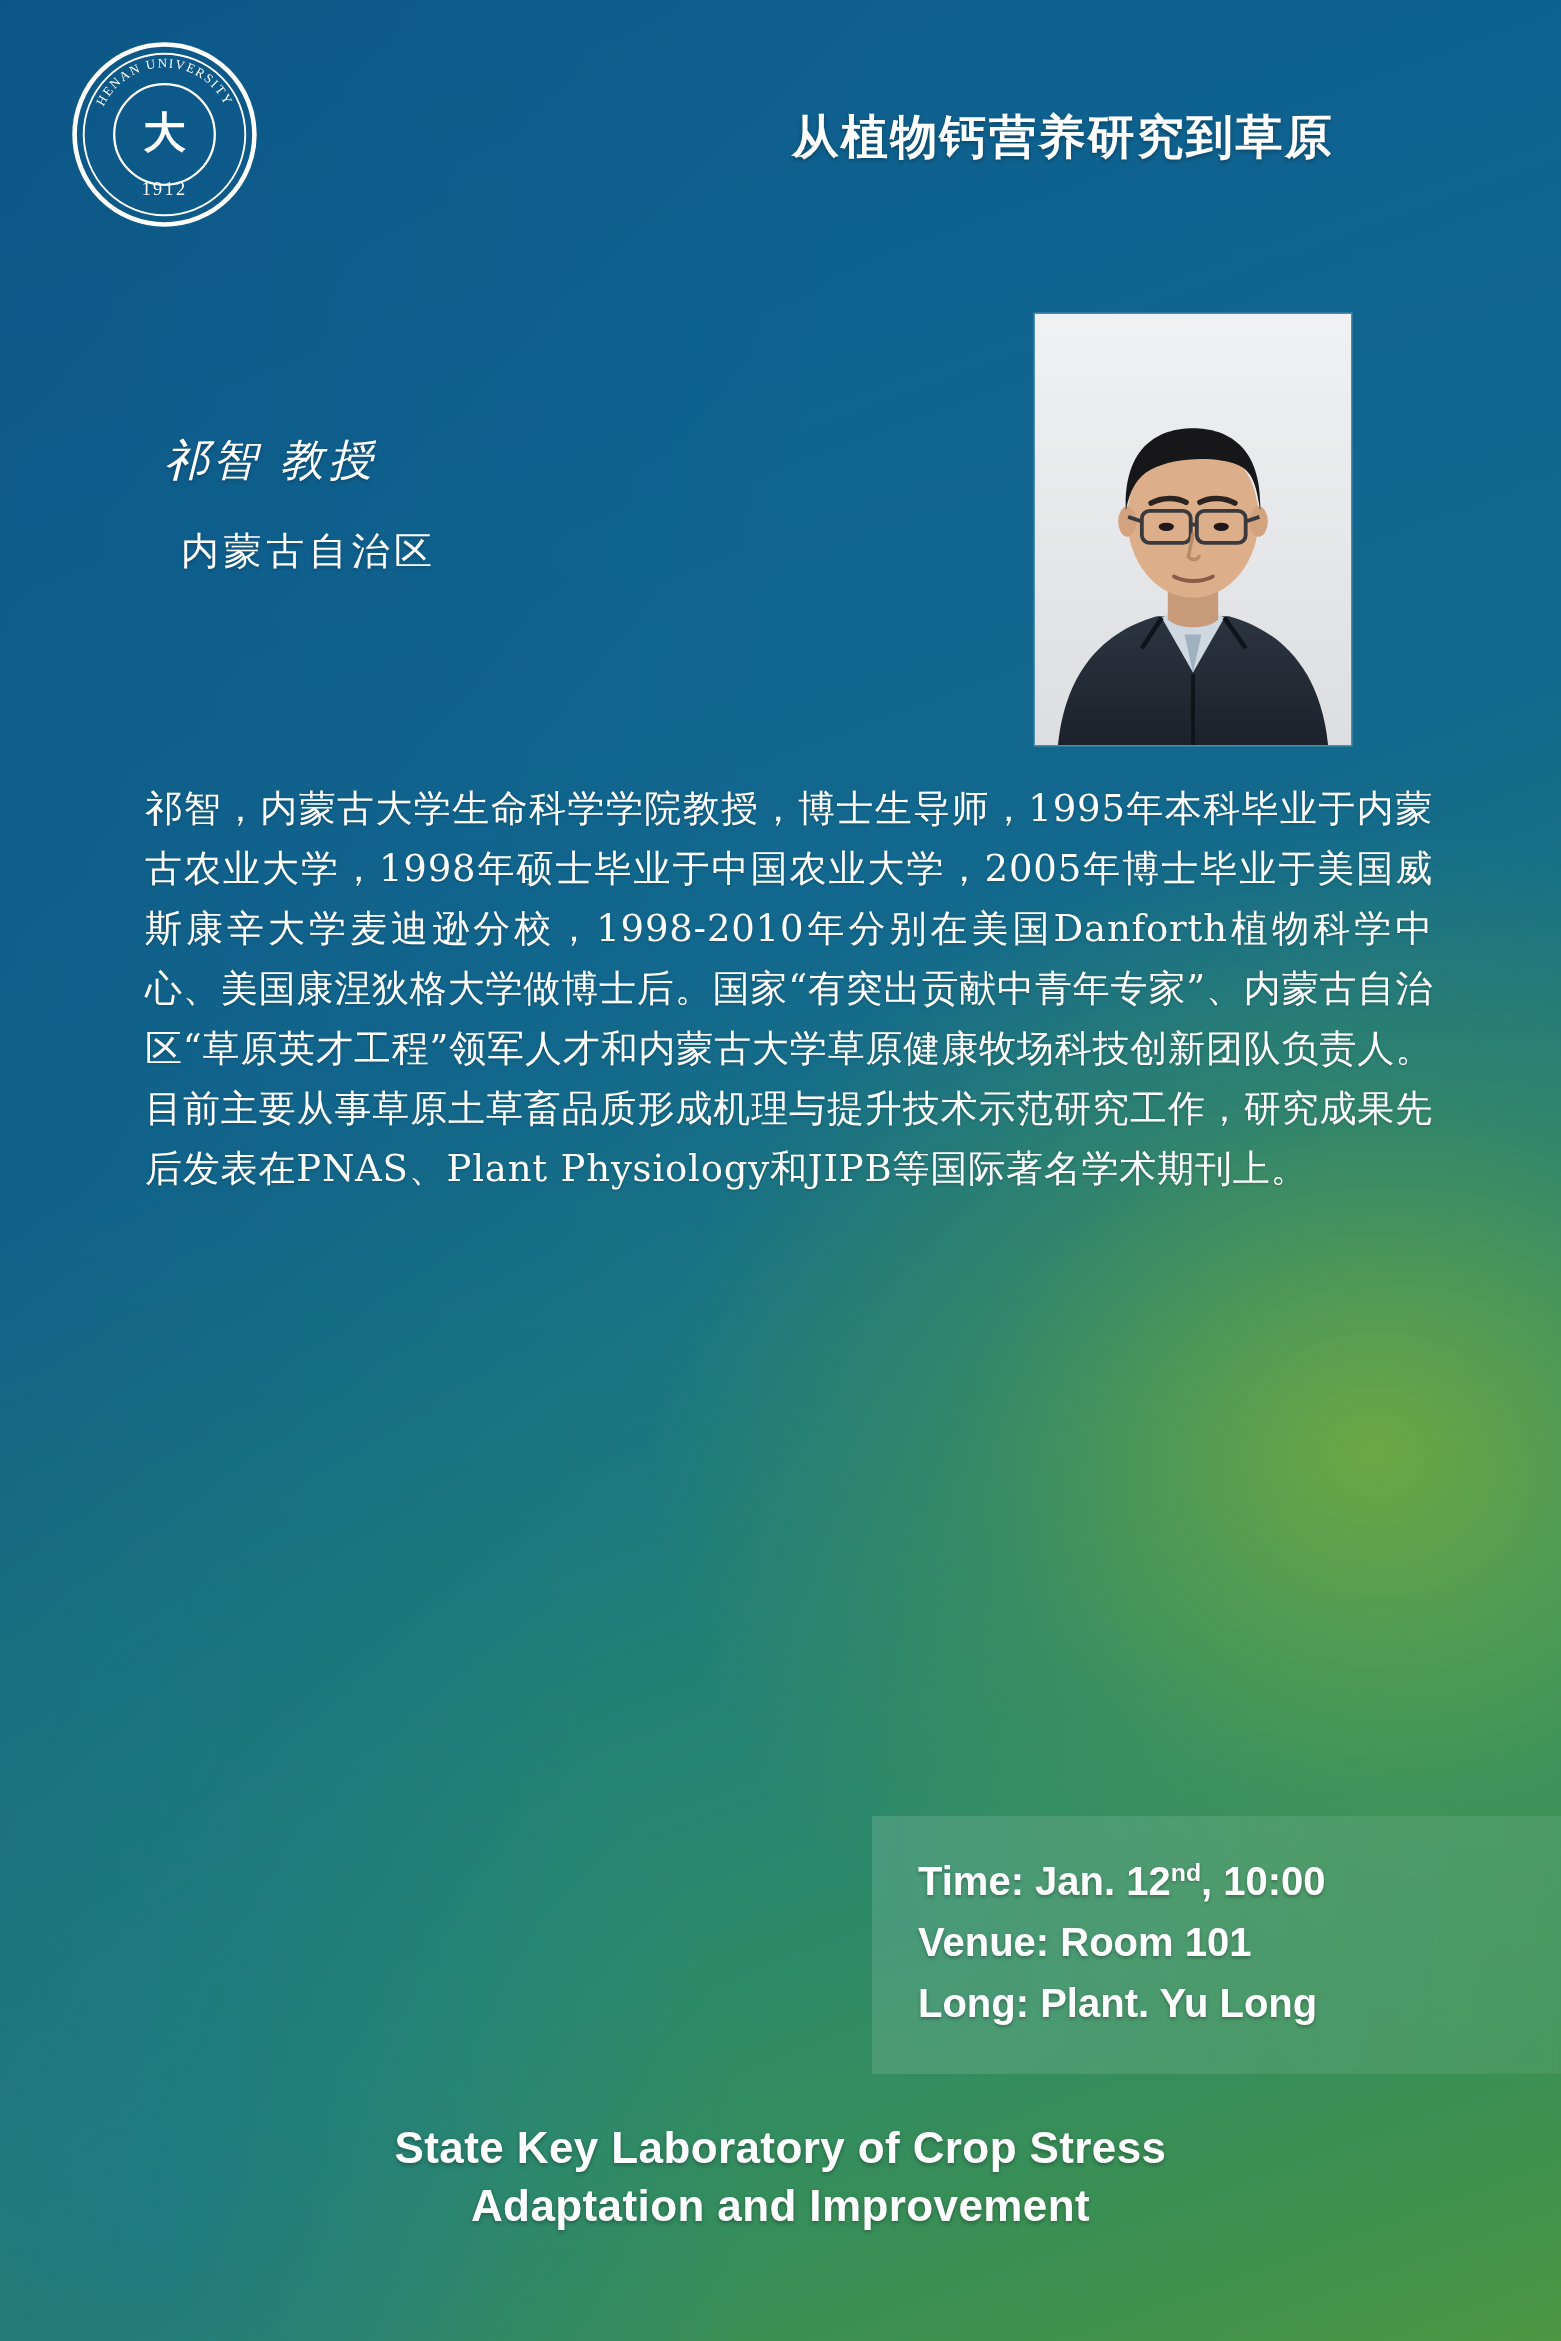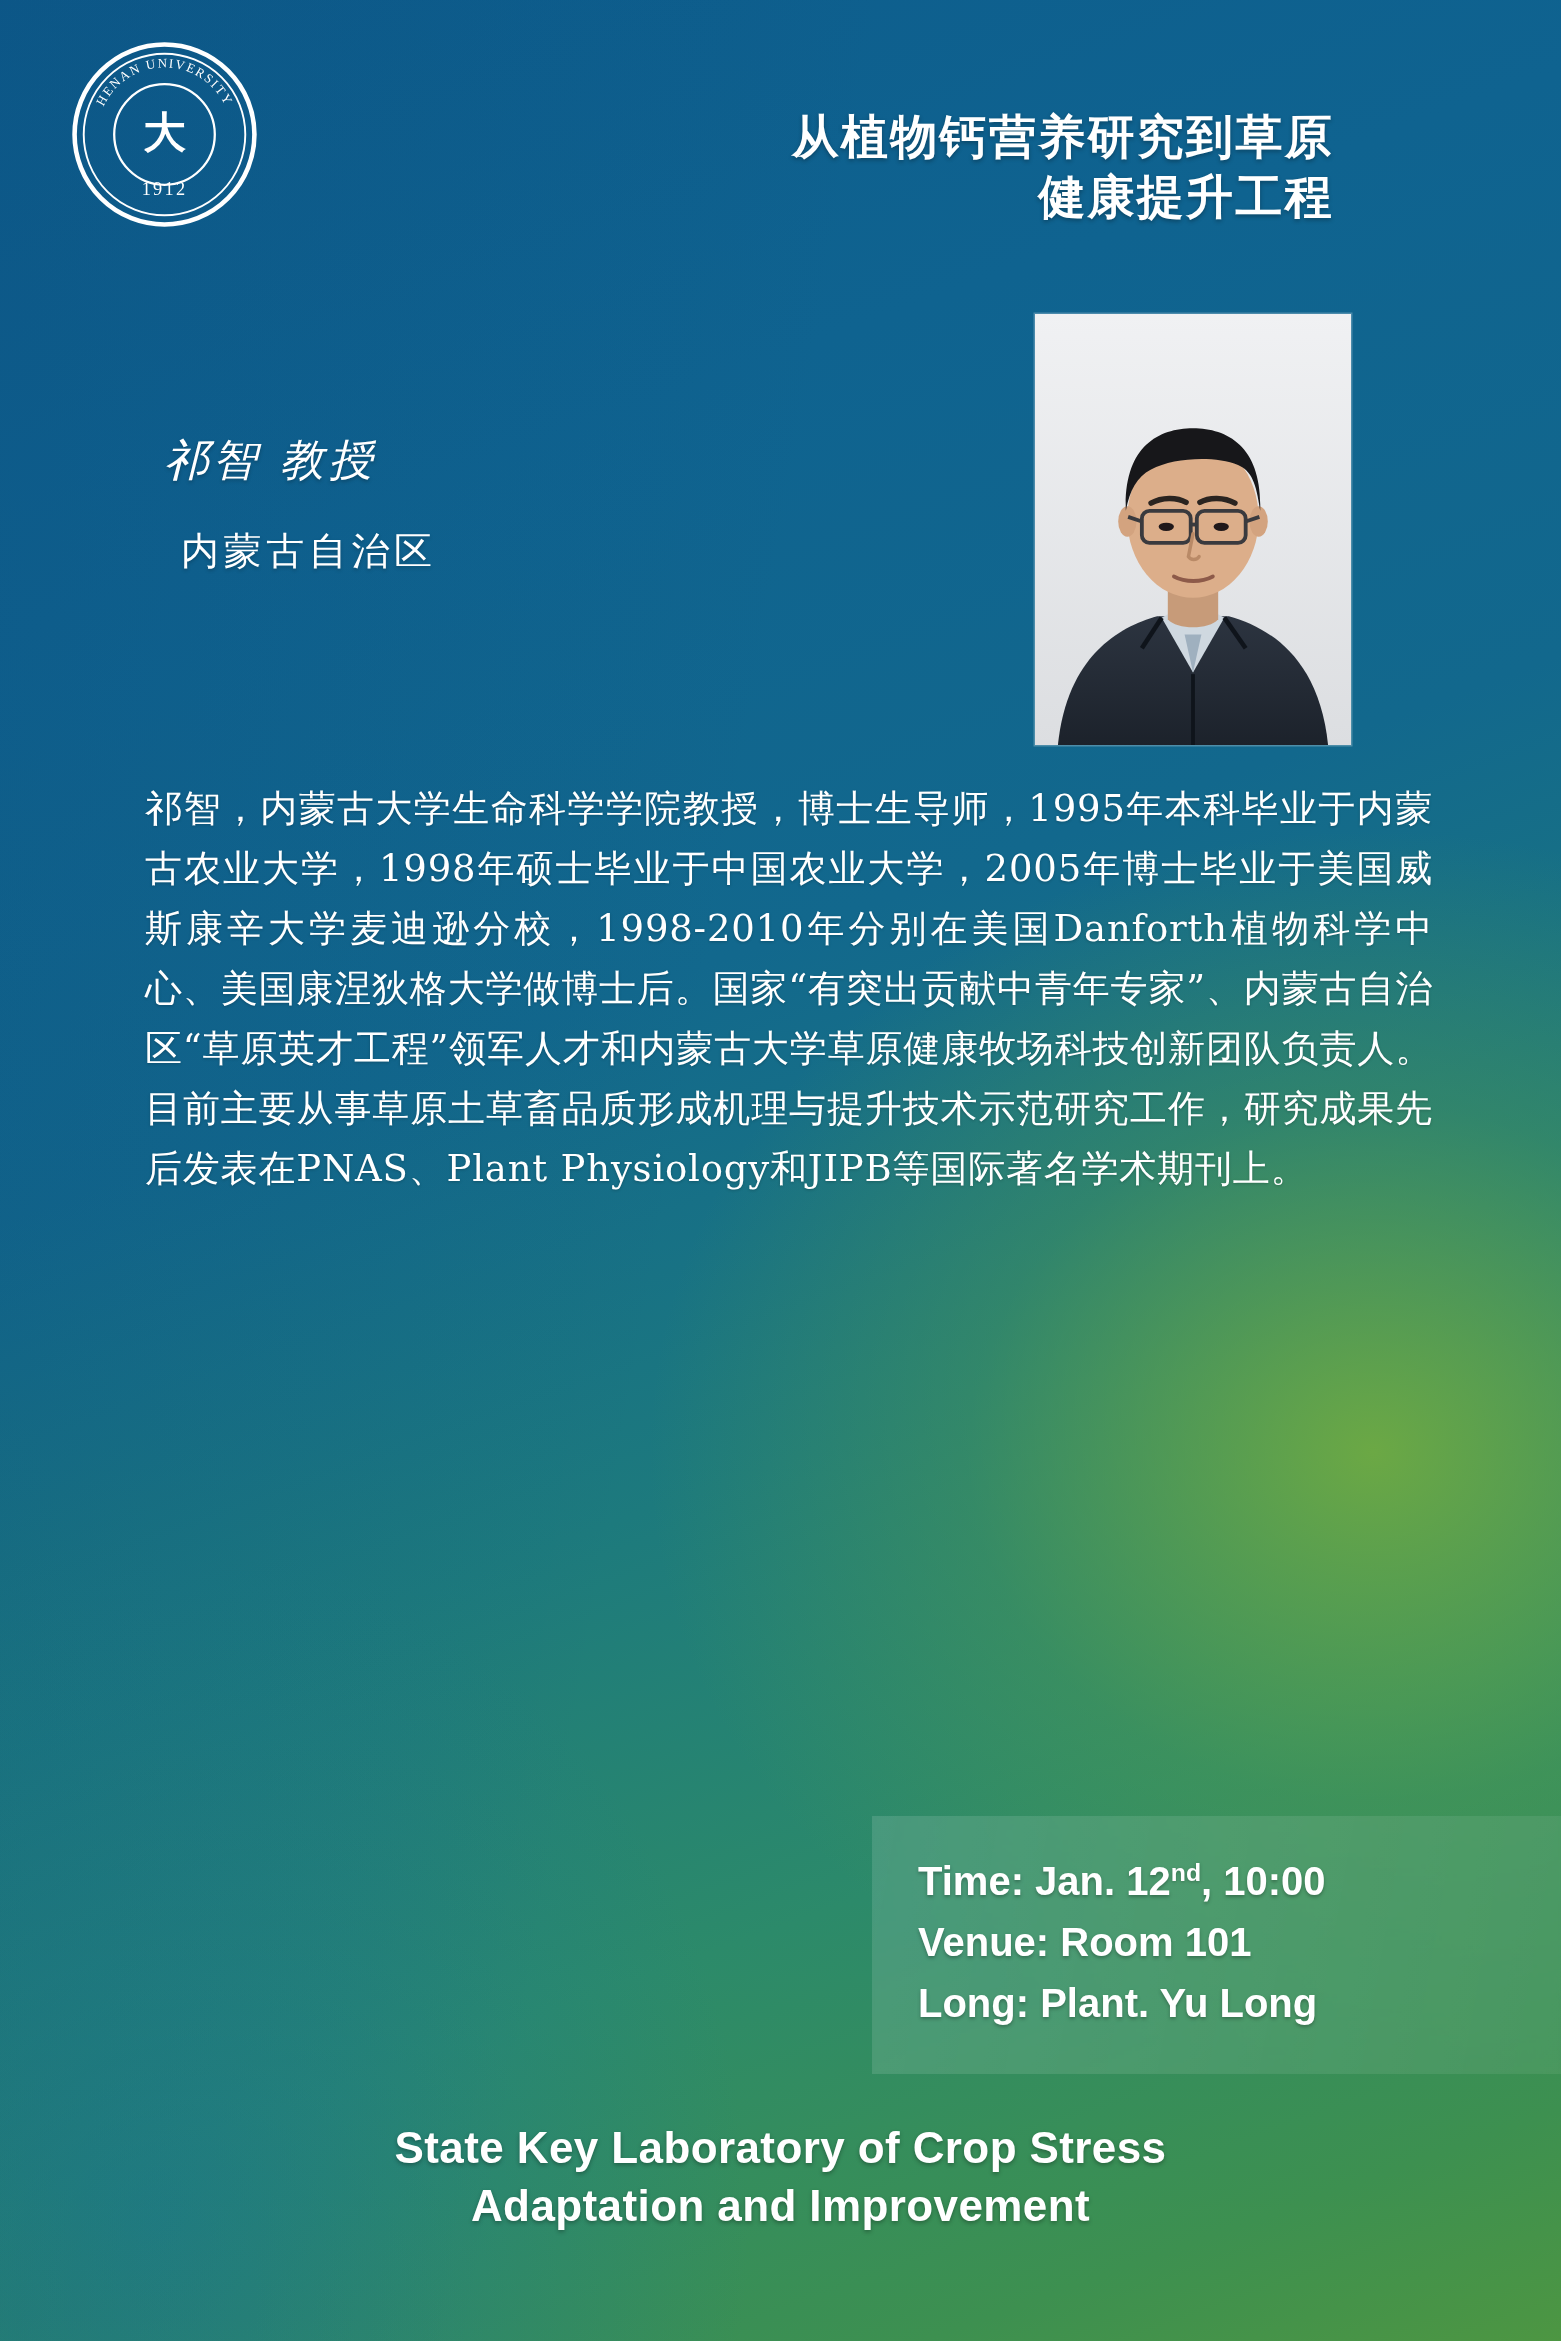--- a/index.html
+++ b/index.html
@@ -187,21 +187,20 @@
             <textPath href="#arcTop" startOffset="50%" text-anchor="middle">HENAN UNIVERSITY</textPath>
           </text>
           <text x="124" y="140" fill="#ffffff" font-family="DejaVu Serif, serif" font-size="56" font-weight="bold" text-anchor="middle">大</text>
           <text x="124" y="204" fill="#ffffff" font-family="Liberation Serif, serif" font-size="24" letter-spacing="3" text-anchor="middle">1912</text>
           <path d="M 56,196 L 192,196" stroke="#ffffff" stroke-width="2" fill="none" opacity="0.0"></path>
         </svg>
       </div>
 
       <div class="title-block">
         <div class="title-line">从植物钙营养研究到草原</div>
-        <div class="title-line">健康提升工程</div>
       </div>
     </div>
 
     <div class="speaker-name">祁智 教授</div>
     <div class="speaker-affil">内蒙古自治区</div>
 
     <div class="portrait">
       <svg viewBox="0 0 414 565" preserveAspectRatio="xMidYMid slice" aria-hidden="true">
         <defs>
           <linearGradient id="bgp" x1="0" y1="0" x2="0" y2="1">

